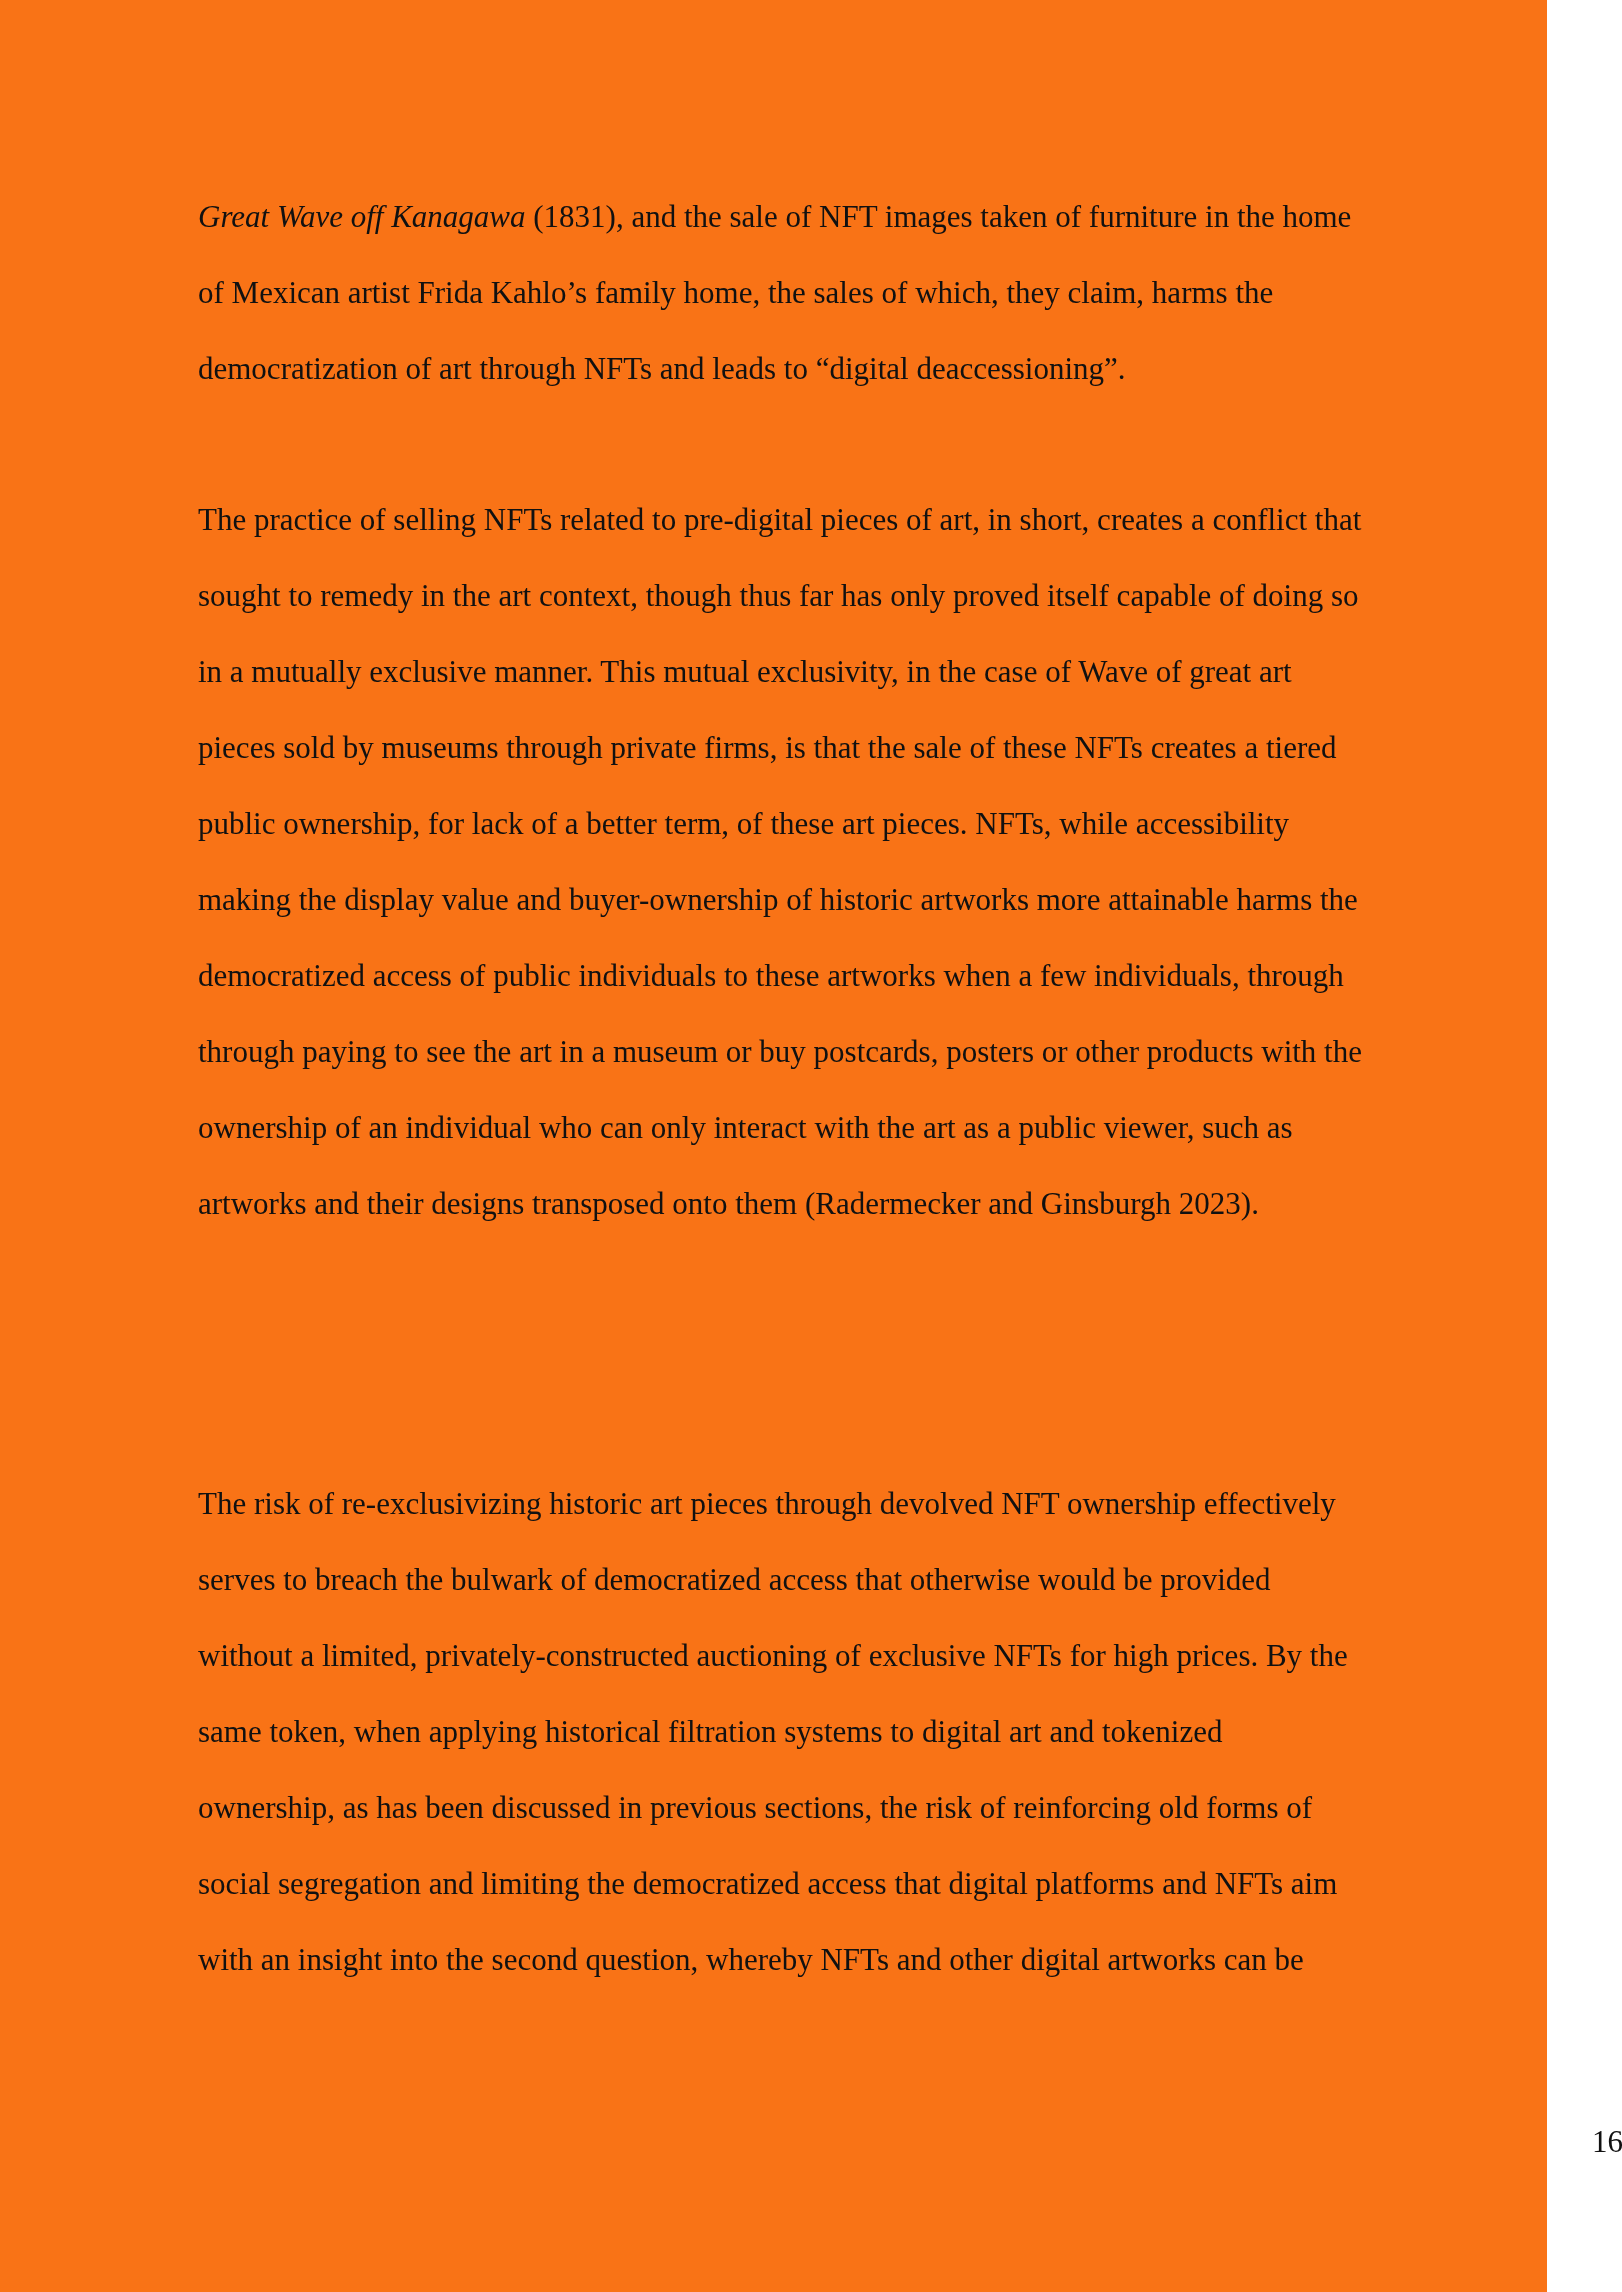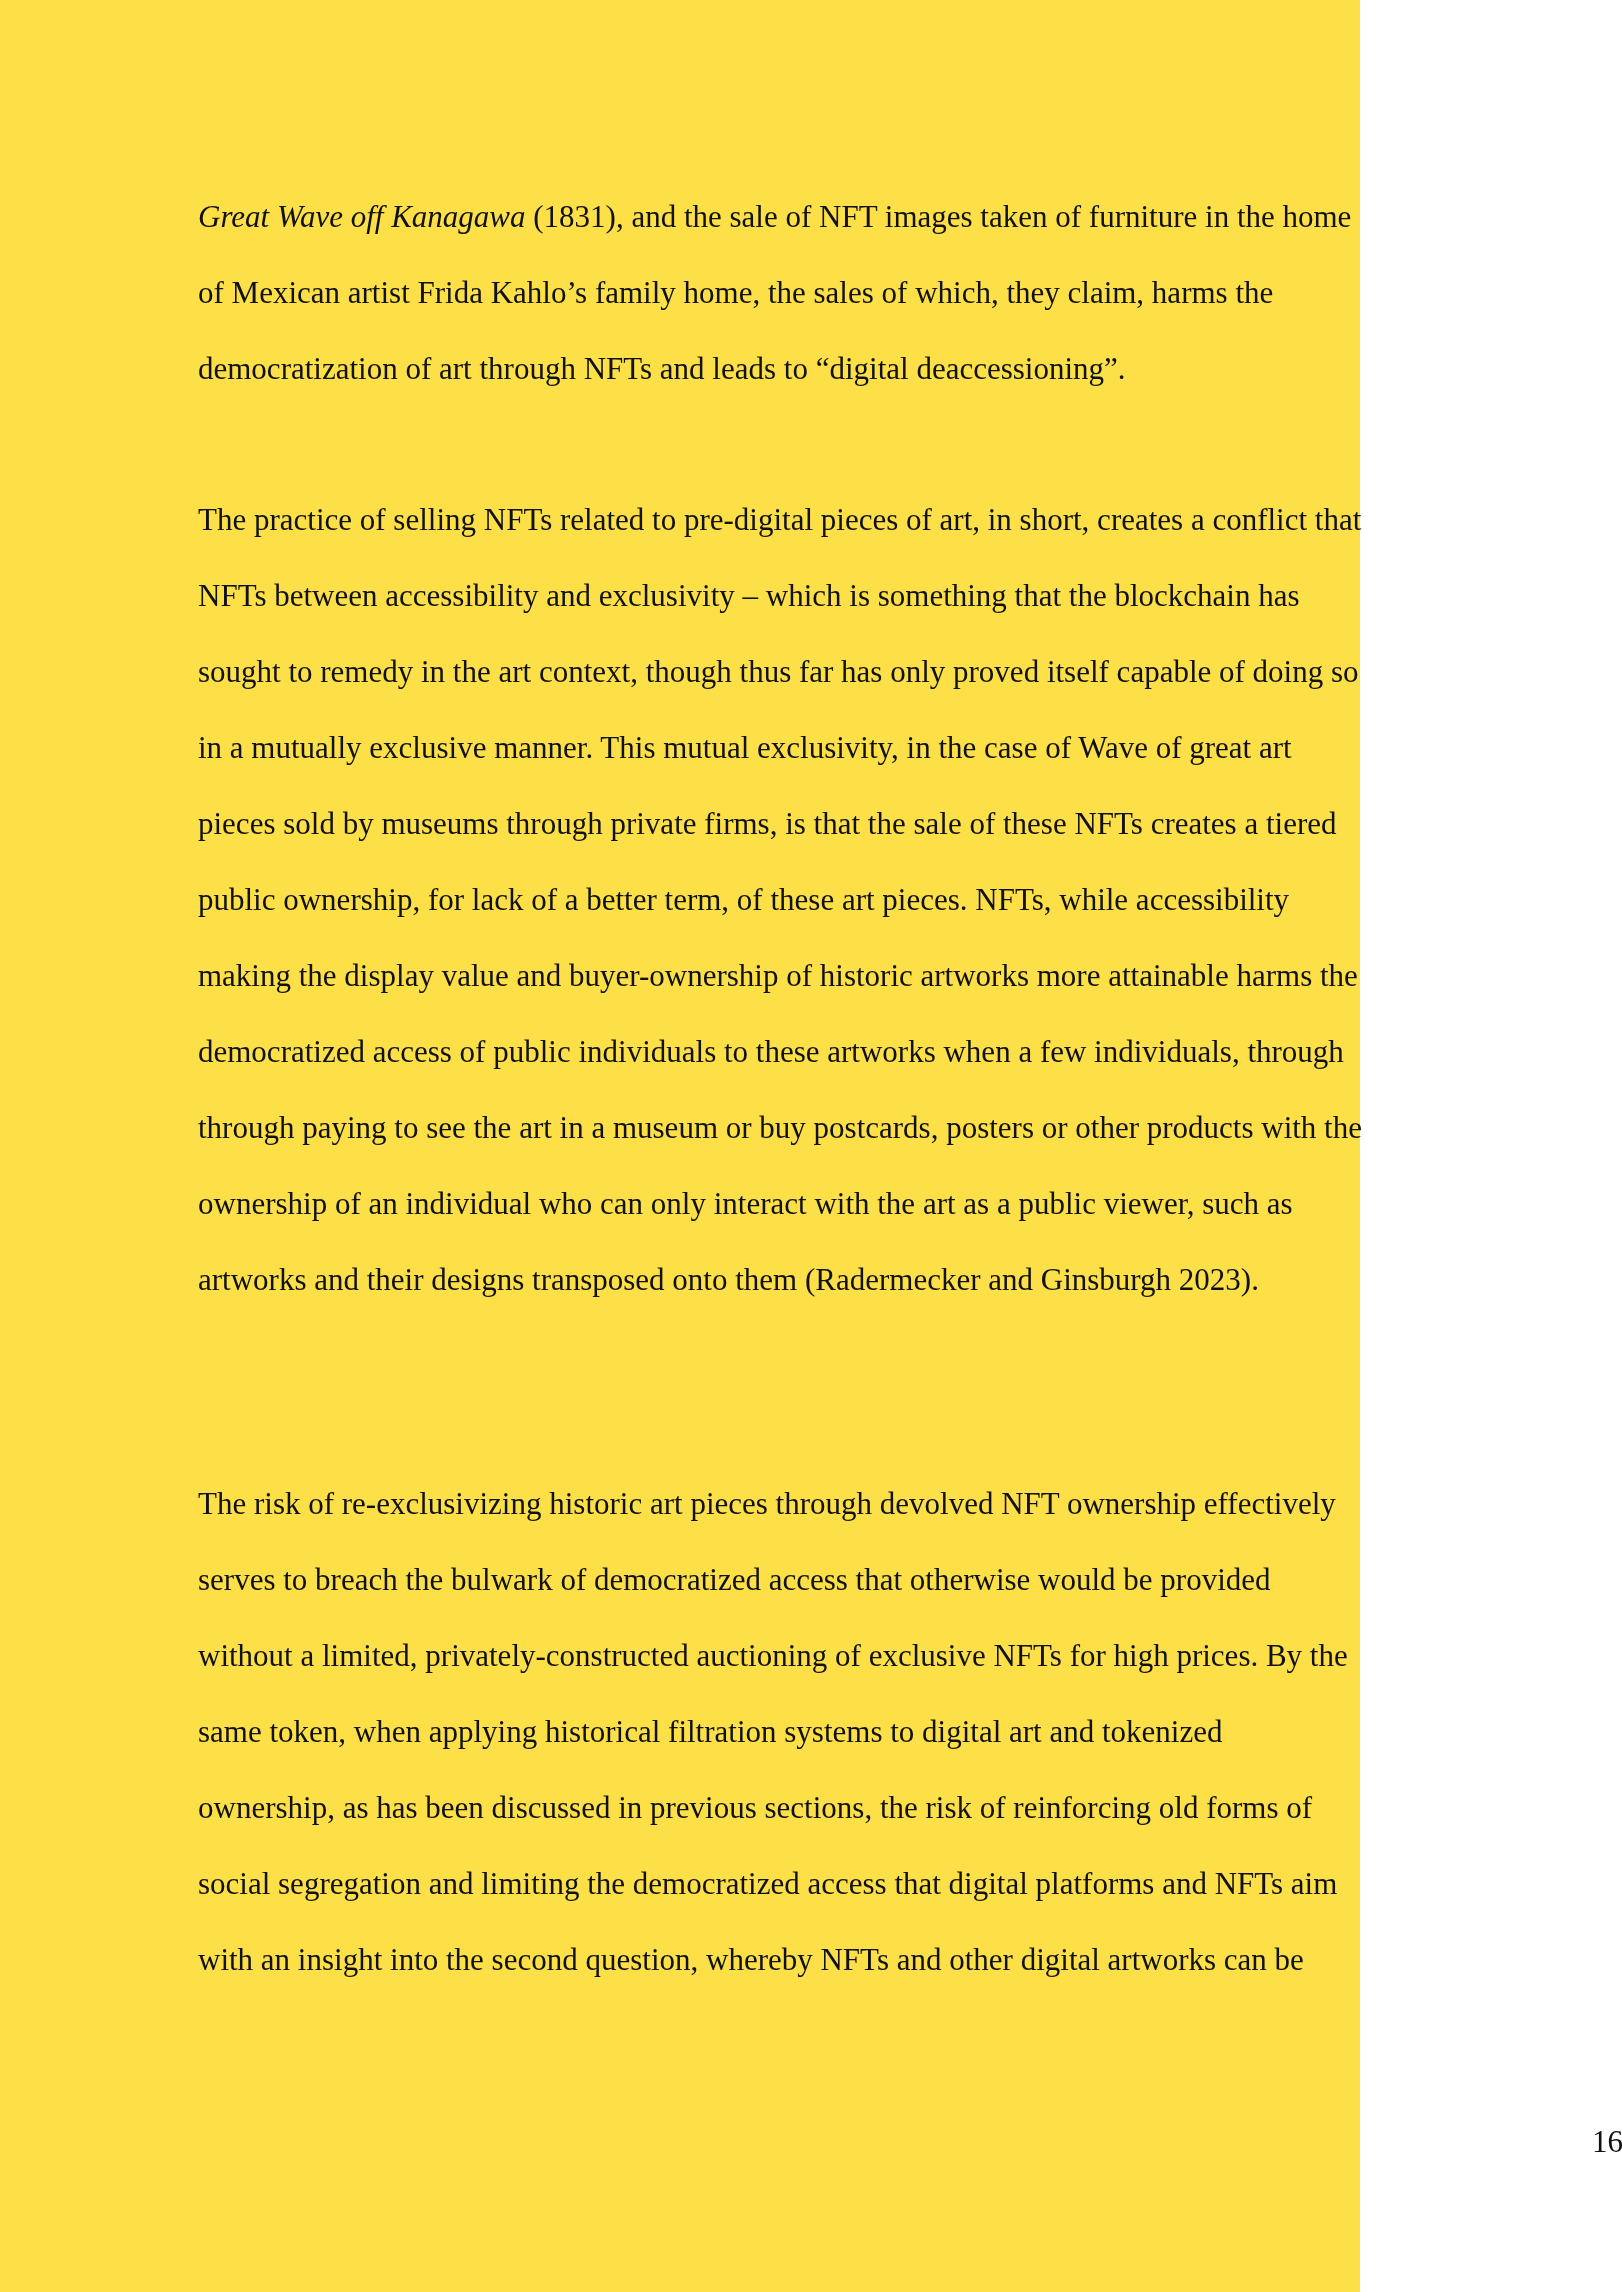--- a/index.html
+++ b/index.html
@@ -1,17 +1,17 @@
 <!DOCTYPE html>
 <html style="font-size:14.3px"><head>
 <meta charset="utf-8">
 <style>
   html, body { margin: 0; padding: 0; background: #ffffff; }
   body { width: 1623px; height: 2293px; position: relative; overflow: hidden; }
-  .page { position: absolute; left: 0; top: 0; width: 1360px; height: 2293px; background: #fde047; }
+  .page { position: absolute; left: 0; top: 0; width: 1547px; height: 2293px; background: #f97316; }
   .para { position: absolute; left: 198px; width: 1254px; }
   .line {
     display: block;
     font-family: "Liberation Serif", "DejaVu Serif", serif;
     font-size: 31px;
     line-height: 76px;
     height: 76px;
     color: #111111;
     white-space: nowrap;
   }
@@ -36,21 +36,20 @@
 <div class="page">
 
   <div class="para" id="p1">
     <span class="line"><em>Great Wave off Kanagawa</em><span> (1831), and the sale of NFT images taken of furniture in the home</span></span>
     <span class="line">of Mexican artist Frida Kahlo’s family home, the sales of which, they claim, harms the</span>
     <span class="line">democratization of art through NFTs and leads to “digital deaccessioning”.</span>
   </div>
 
   <div class="para" id="p2">
     <span class="line">The practice of selling NFTs related to pre-digital pieces of art, in short, creates a conflict that</span>
-    <span class="line">NFTs between accessibility and exclusivity – which is something that the blockchain has</span>
     <span class="line">sought to remedy in the art context, though thus far has only proved itself capable of doing so</span>
     <span class="line">in a mutually exclusive manner. This mutual exclusivity, in the case of Wave of great art</span>
     <span class="line">pieces sold by museums through private firms, is that the sale of these NFTs creates a tiered</span>
     <span class="line">public ownership, for lack of a better term, of these art pieces. NFTs, while accessibility</span>
     <span class="line">making the display value and buyer-ownership of historic artworks more attainable harms the</span>
     <span class="line">democratized access of public individuals to these artworks when a few individuals, through</span>
     <span class="line">through paying to see the art in a museum or buy postcards, posters or other products with the</span>
     <span class="line">ownership of an individual who can only interact with the art as a public viewer, such as</span>
     <span class="line">artworks and their designs transposed onto them (Radermecker and Ginsburgh 2023).</span>
   </div>

